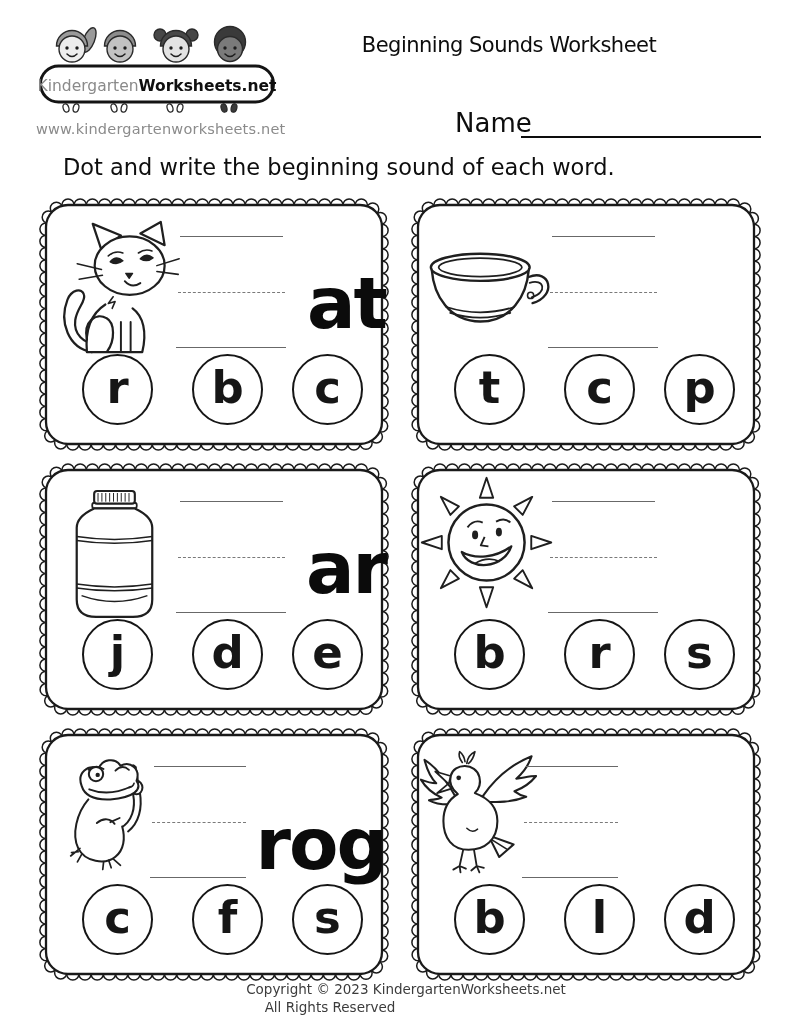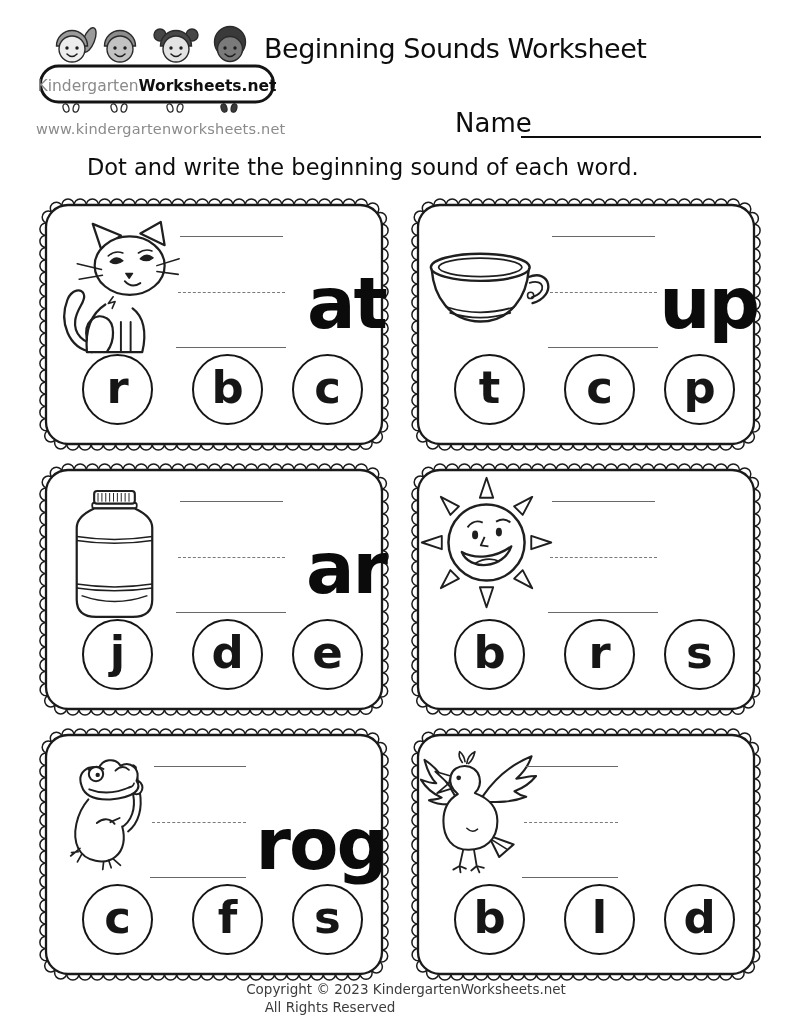--- a/index.html
+++ b/index.html
@@ -3,24 +3,24 @@
 <meta charset="utf-8">
 <style>
   * { margin:0; padding:0; box-sizing:border-box; }
   html,body { background:#fff; }
   body { width:800px; height:1035px; position:relative; font-family:"DejaVu Sans",sans-serif; color:#111; overflow:hidden; }
   .abs { position:absolute; }
 
   
   .logo { left:38px; top:14px; width:240px; height:104px; }
   .siteurl { left:36px; top:121px; width:244px; text-align:center; font-size:14.5px; color:#8b8b8b; letter-spacing:.2px; }
-  .title { left:264px; top:33px; width:510px; font-size:27px; letter-spacing:-.5px; color:#0d0d0d; }
+  .title { left:254px; top:33px; width:510px; text-align:center; font-size:21px; letter-spacing:-.5px; color:#0d0d0d; }
   .namelabel { left:455px; top:108px; font-size:26px; color:#0d0d0d;text-align:right; }
   .nameline { left:521px; top:136px; width:240px; border-top:2.2px solid #0d0d0d; height:0; }
-  .instruction { left:63px; top:154px; font-size:22.5px; color:#0d0d0d;margin-left:24px; }
+  .instruction { left:63px; top:154px; font-size:22.5px; color:#0d0d0d; }
 
   
   .card { position:absolute; width:352px; height:255px; }
   .scallop { position:absolute; inset:0; }
   .illus { position:absolute; }
   .illus svg { width:100%; height:100%; display:block; }
   .il-cat  { left:14px; top:22px; width:132px; height:136px; }
   .il-cup  { left:10px; top:50px; width:136px; height:92px; }
   .il-jar  { left:30px; top:24px; width:92px;  height:136px; }
   .il-sun  { left:8px;  top:12px; width:138px; height:138px; }
@@ -343,21 +343,20 @@
         <ellipse cx="62" cy="21" rx="51" ry="14" stroke-width="2.5"></ellipse>
         <ellipse cx="62" cy="21" rx="43" ry="9.5" fill="none" stroke-width="1.8"></ellipse>
         <path d="M27,62 Q62,73 97,62" fill="none" stroke-width="1.8"></path>
         <path d="M31,68 Q62,78 93,68" fill="none" stroke-width="1.8"></path>
       </g>
     </svg>
     </div>
   <div class="wline l-top"></div>
   <div class="wline l-mid"></div>
   <div class="wline l-bot"></div>
-  <div class="word">up</div>
   <div class="choice c0">t</div>
   <div class="choice c1">c</div>
   <div class="choice c2">p</div>
 </section>
 
 <section class="card" style="left:38px;top:462px">
   <div class="scallop"><svg width="352" height="255" viewBox="0 0 352 255">
         <g fill="#fff" stroke="#1a1a1a" stroke-width="1.5">
           <circle cx="30.0" cy="8.0" r="6.1"></circle>
           <circle cx="42.2" cy="8.0" r="6.1"></circle>

